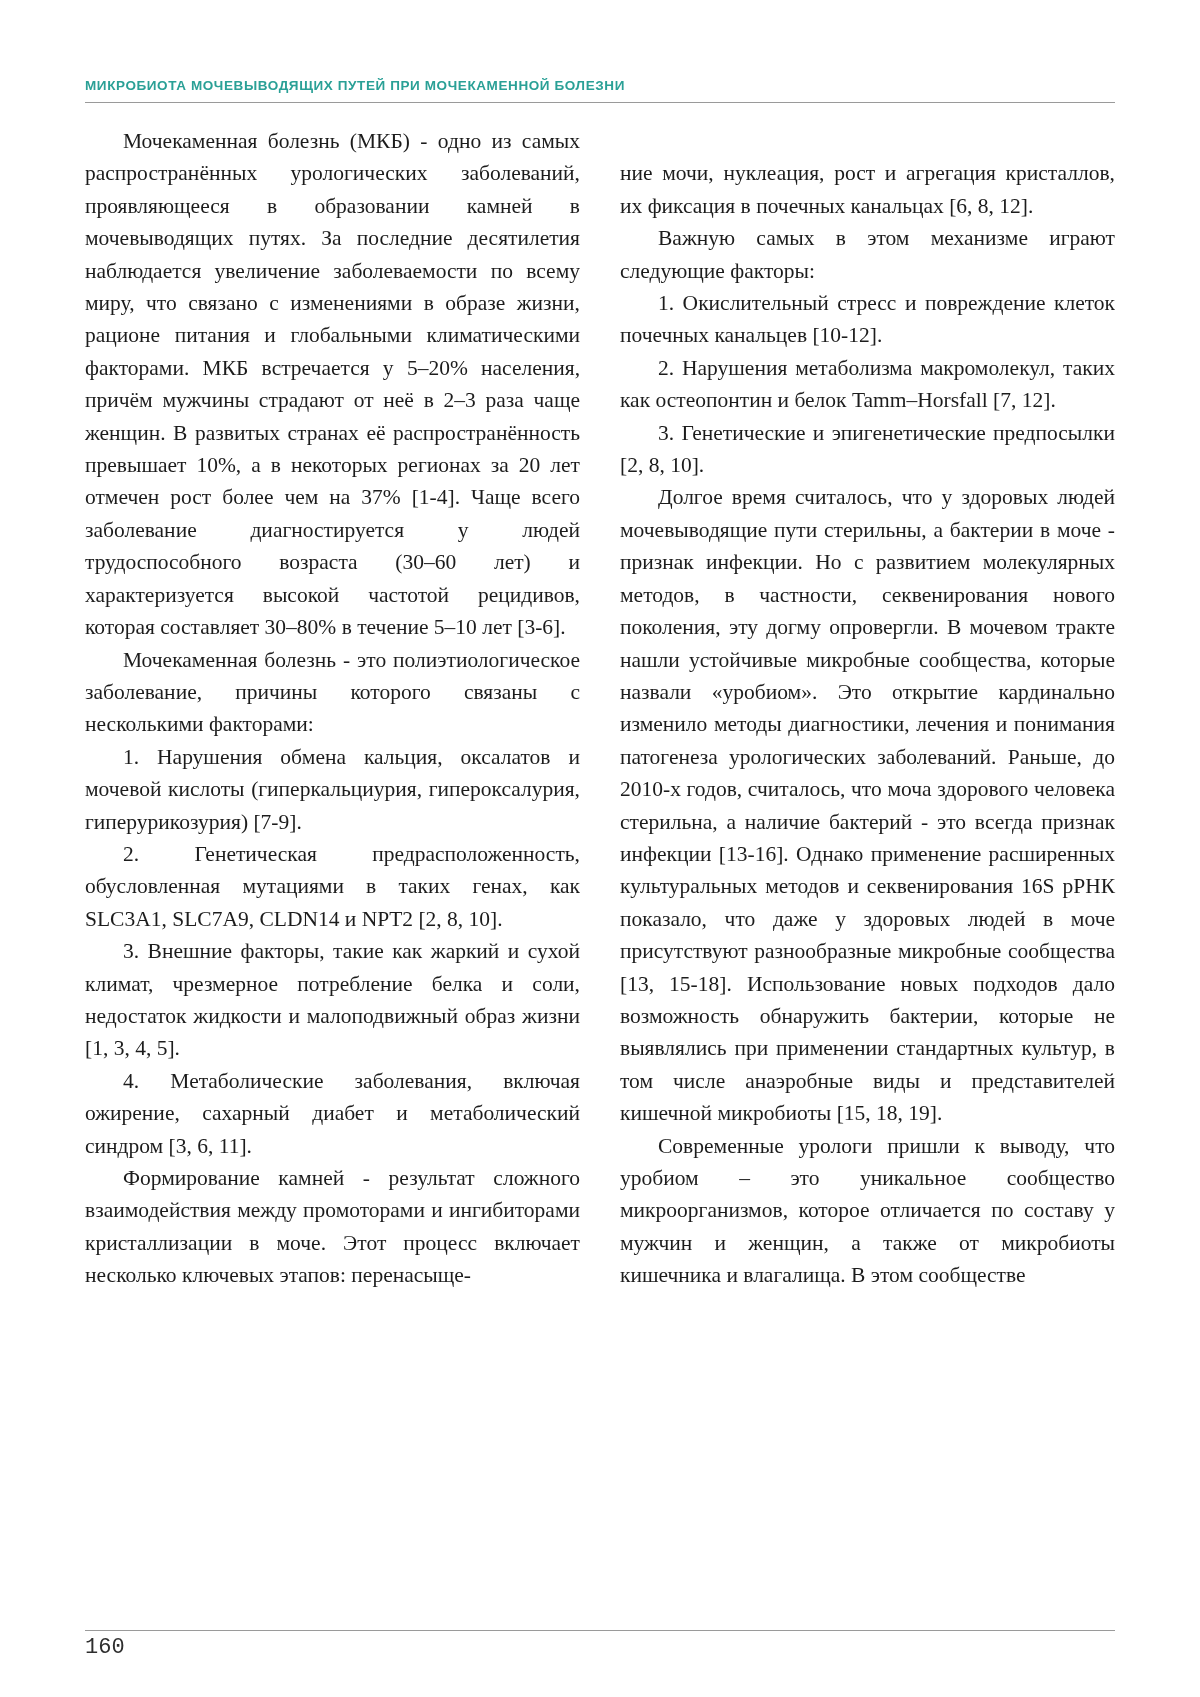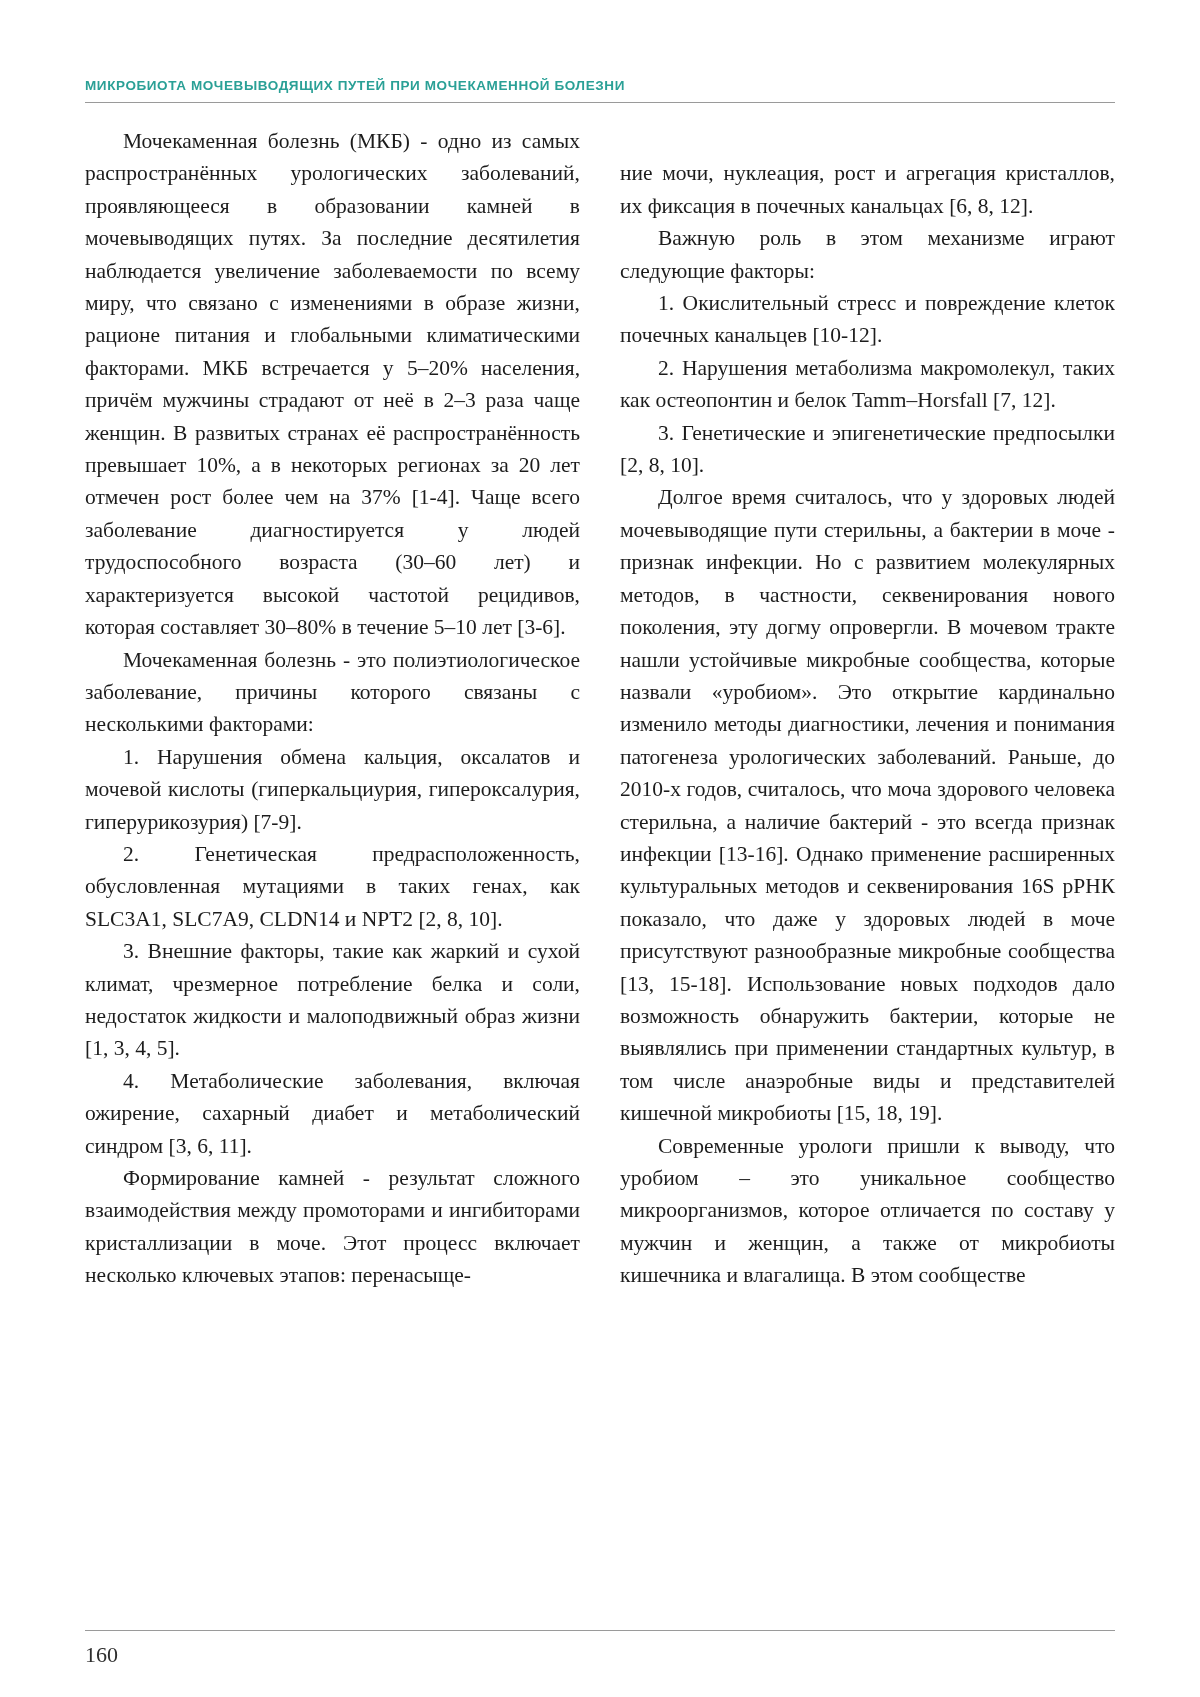--- a/index.html
+++ b/index.html
@@ -56,25 +56,25 @@
     text-indent:0;
   }
   
   .page-footer{
     position:absolute;
     left:85px;
     right:85px;
     top:1630px;
   }
   .footer-line{
-    margin-top:11px;
+    margin-top:4px;
     display:flex;
     align-items:baseline;
     gap:18px;
-    font-family:Liberation Serif, serif;
+    font-family:Liberation Mono, monospace;
     text-align:right;
   }
   .page-number{
     font-size:22px;
     color:#2e2e2e;
   }
   .journal-info{
     font-size:16.5px;
     font-weight:bold;
     color:var(--accent);
@@ -96,21 +96,21 @@
       <p>Мочекаменная болезнь - это полиэтиологическое заболевание, причины которого связаны с несколькими факторами:</p>
       <p>1. Нарушения обмена кальция, оксалатов и мочевой кислоты (гиперкальциурия, гипероксалурия, гиперурикозурия) [7-9].</p>
       <p>2. Генетическая предрасположенность, обусловленная мутациями в таких генах, как SLC3A1, SLC7A9, CLDN14 и NPT2 [2, 8, 10].</p>
       <p>3. Внешние факторы, такие как жаркий и сухой климат, чрезмерное потребление белка и соли, недостаток жидкости и малоподвижный образ жизни [1, 3, 4, 5].</p>
       <p>4. Метаболические заболевания, включая ожирение, сахарный диабет и метаболический синдром [3, 6, 11].</p>
       <p>Формирование камней - результат сложного взаимодействия между промоторами и ингибиторами кристаллизации в моче. Этот процесс включает несколько ключевых этапов: перенасыще-</p>
     </section>
 
     <section class="col">
       <p class="no-indent">ние мочи, нуклеация, рост и агрегация кристаллов, их фиксация в почечных канальцах [6, 8, 12].</p>
-      <p>Важную роль в этом механизме играют следующие факторы:</p>
+      <p>Важную самых в этом механизме играют следующие факторы:</p>
       <p>1. Окислительный стресс и повреждение клеток почечных канальцев [10-12].</p>
       <p>2. Нарушения метаболизма макромолекул, таких как остеопонтин и белок Tamm–Horsfall [7, 12].</p>
       <p>3. Генетические и эпигенетические предпосылки [2, 8, 10].</p>
       <p>Долгое время считалось, что у здоровых людей мочевыводящие пути стерильны, а бактерии в моче - признак инфекции. Но с развитием молекулярных методов, в частности, секвенирования нового поколения, эту догму опровергли. В мочевом тракте нашли устойчивые микробные сообщества, которые назвали «уробиом». Это открытие кардинально изменило методы диагностики, лечения и понимания патогенеза урологических заболеваний. Раньше, до 2010-х годов, считалось, что моча здорового человека стерильна, а наличие бактерий - это всегда признак инфекции [13-16]. Однако применение расширенных культуральных методов и секвенирования 16S рРНК показало, что даже у здоровых людей в моче присутствуют разнообразные микробные сообщества [13, 15-18]. Использование новых подходов дало возможность обнаружить бактерии, которые не выявлялись при применении стандартных культур, в том числе анаэробные виды и представителей кишечной микробиоты [15, 18, 19].</p>
       <p>Современные урологи пришли к выводу, что уробиом – это уникальное сообщество микроорганизмов, которое отличается по составу у мужчин и женщин, а также от микробиоты кишечника и влагалища. В этом сообществе</p>
     </section>
   </main>
 
   <footer class="page-footer">
     <div class="rule" style="margin-top:0;"></div>

